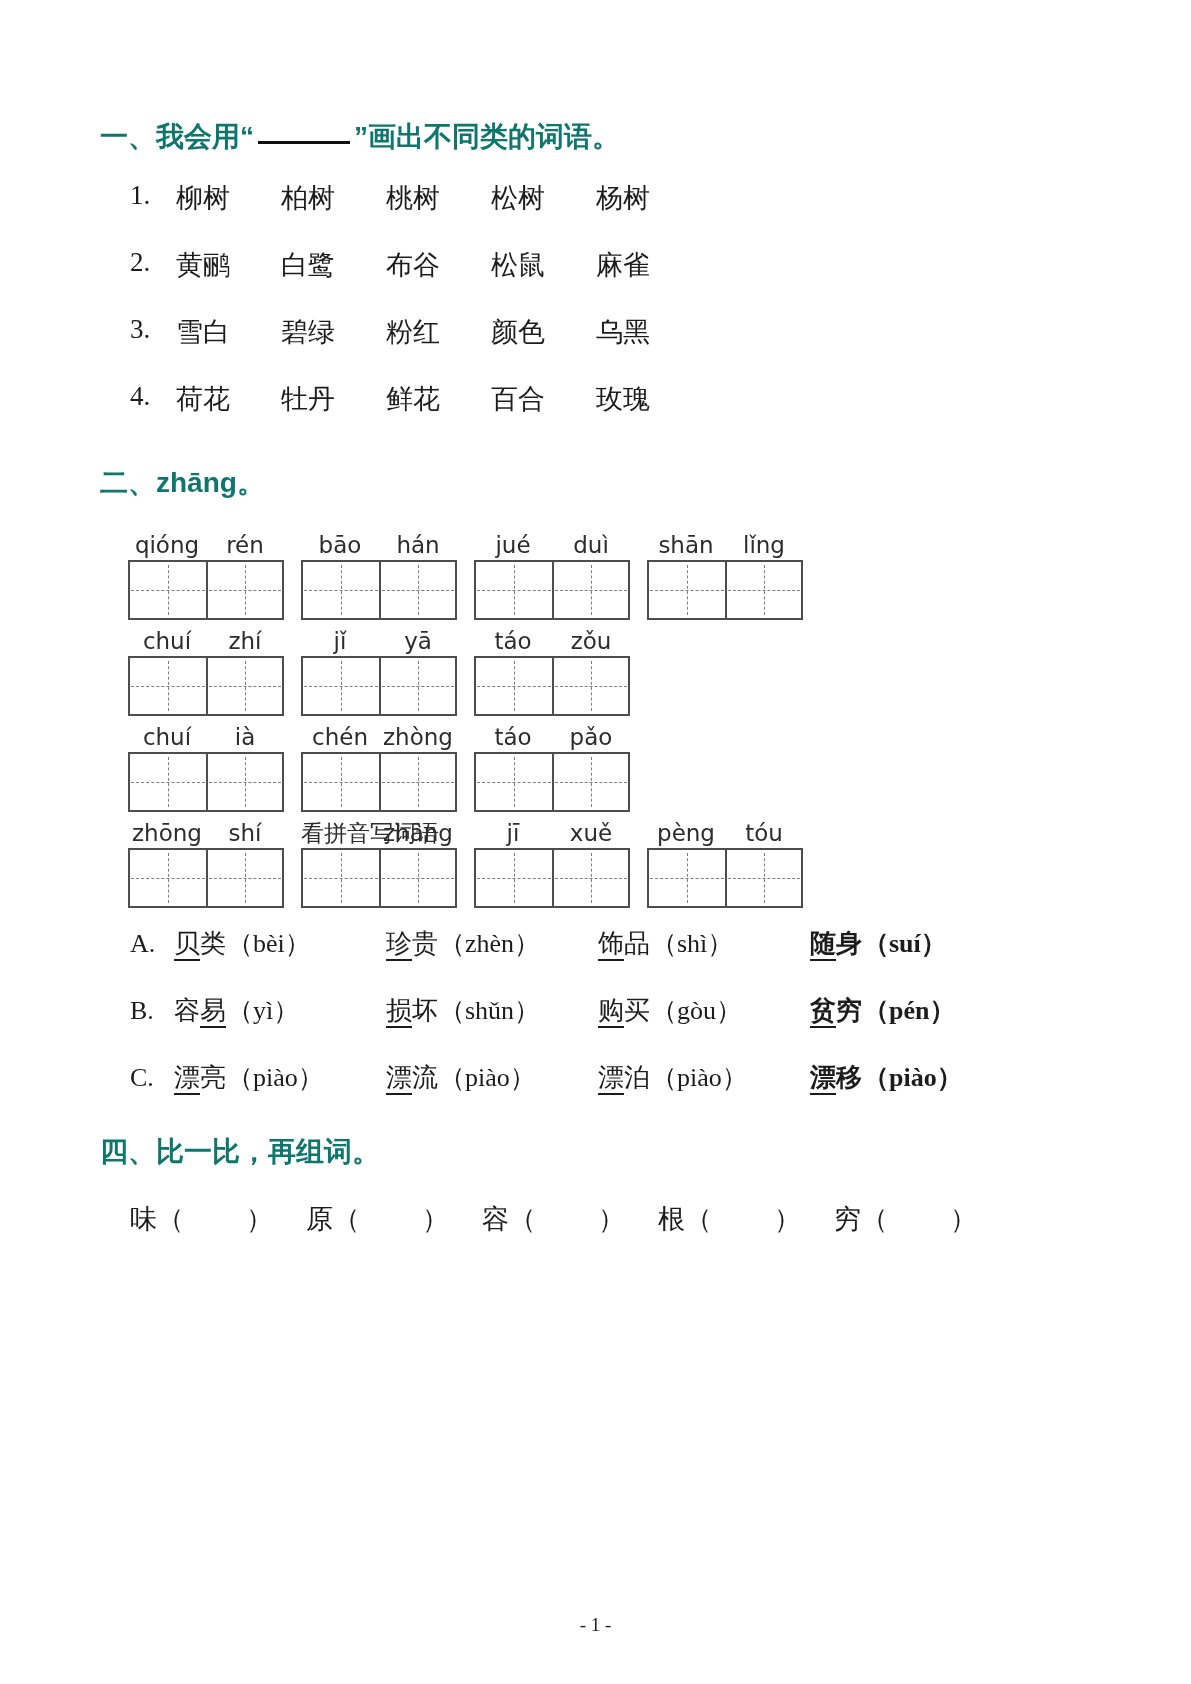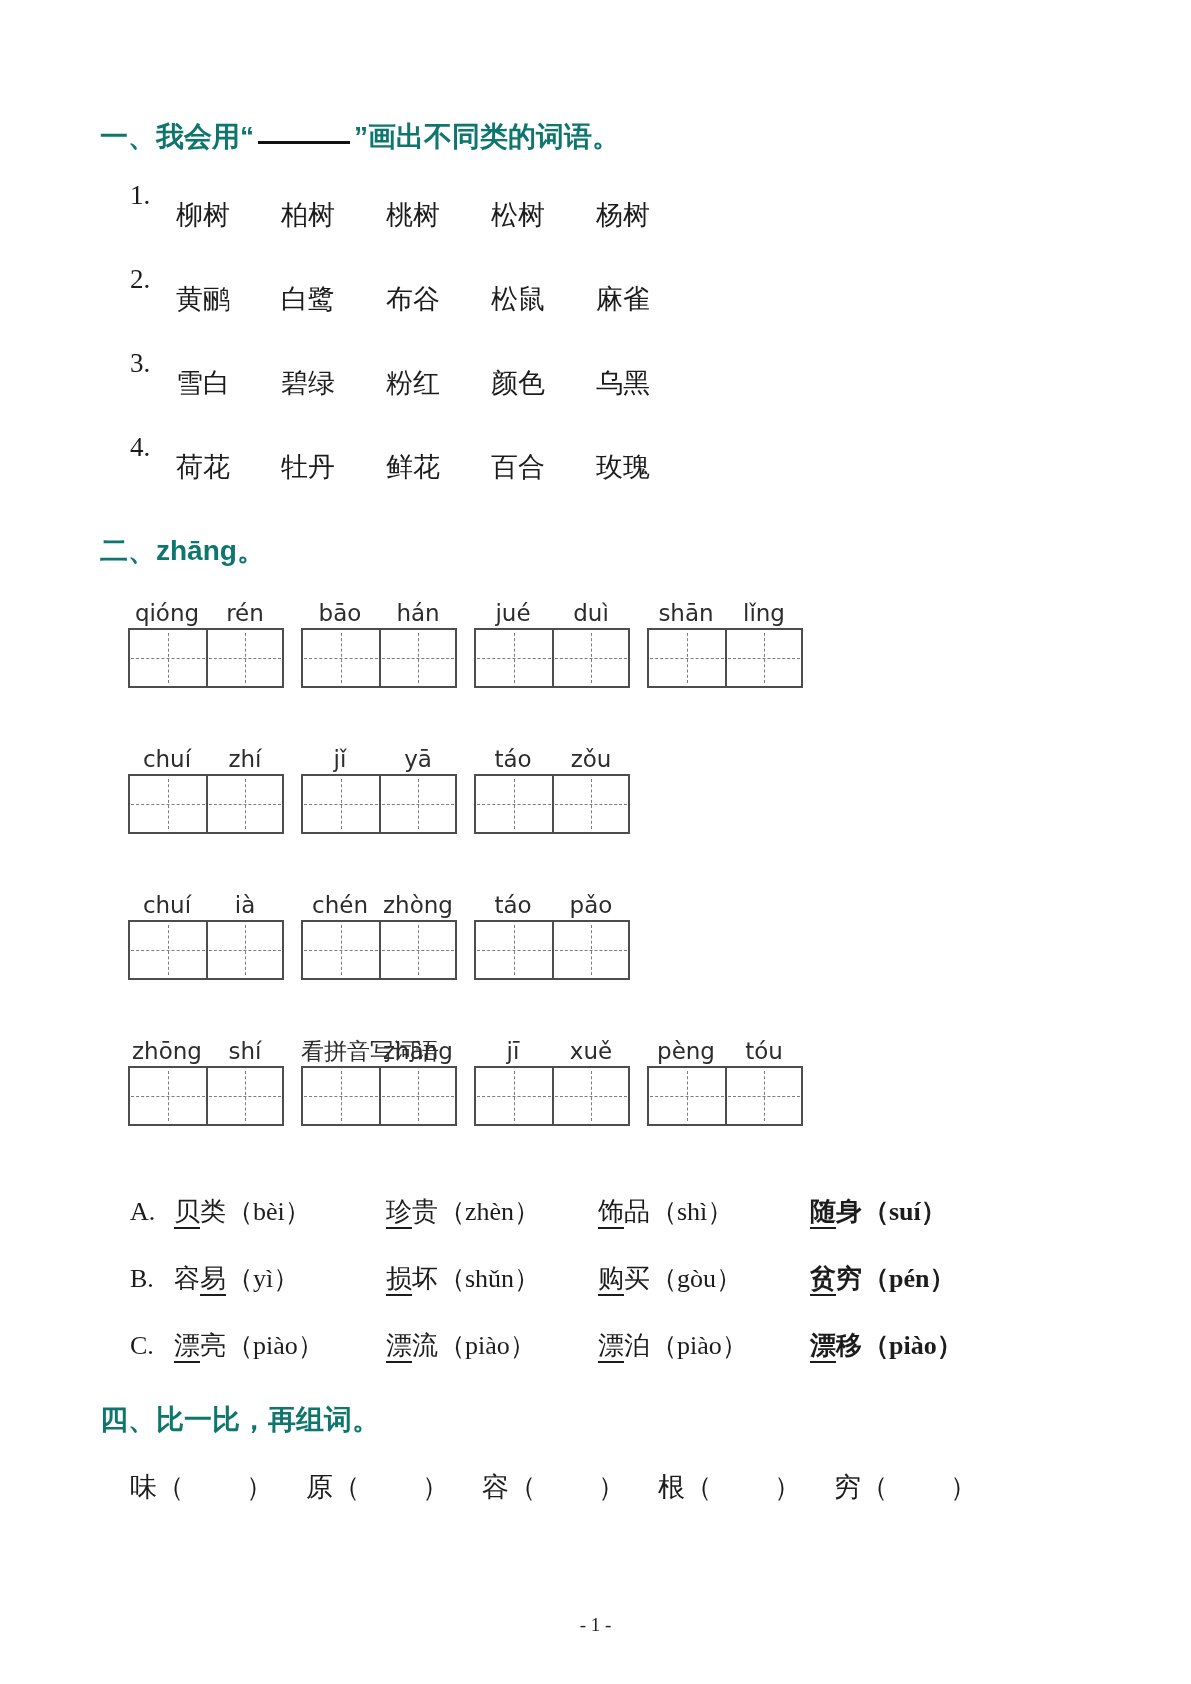--- a/index.html
+++ b/index.html
@@ -41,25 +41,25 @@
     display:inline-block; width:92px; height:4px;
     border-bottom:3px solid #111;
     vertical-align:baseline; margin:0 4px 2px 4px;
   }
   .paren-gap { display:inline-block; width:112px; }
 
   
   .word-rows { padding:16px 0 10px 30px; }
   .word-row { display:flex; font-size:27px; margin-bottom:31px; white-space:nowrap; }
   .word-row .num { width:46px; }
-  .word-row .word { width:105px;margin-top:17px; }
+  .word-row .word { width:105px; }
 
   
   .pinyin-area { padding:14px 0 0 28px; }
-  .pinyin-row { display:flex; gap:17px; margin-bottom:50px; }
+  .pinyin-row { display:flex; gap:17px; }
   .pgroup { width:156px; flex:0 0 auto; }
   .plabels {
     display:flex; height:34px; align-items:flex-end;
     font-family:"DejaVu Sans","Liberation Sans",sans-serif;
     font-size:23px; color:#2c2c2c; margin-bottom:2px;
   }
   .plabels span {
     width:50%; text-align:center; white-space:nowrap; line-height:1.1;
   }
   .pboxes {

